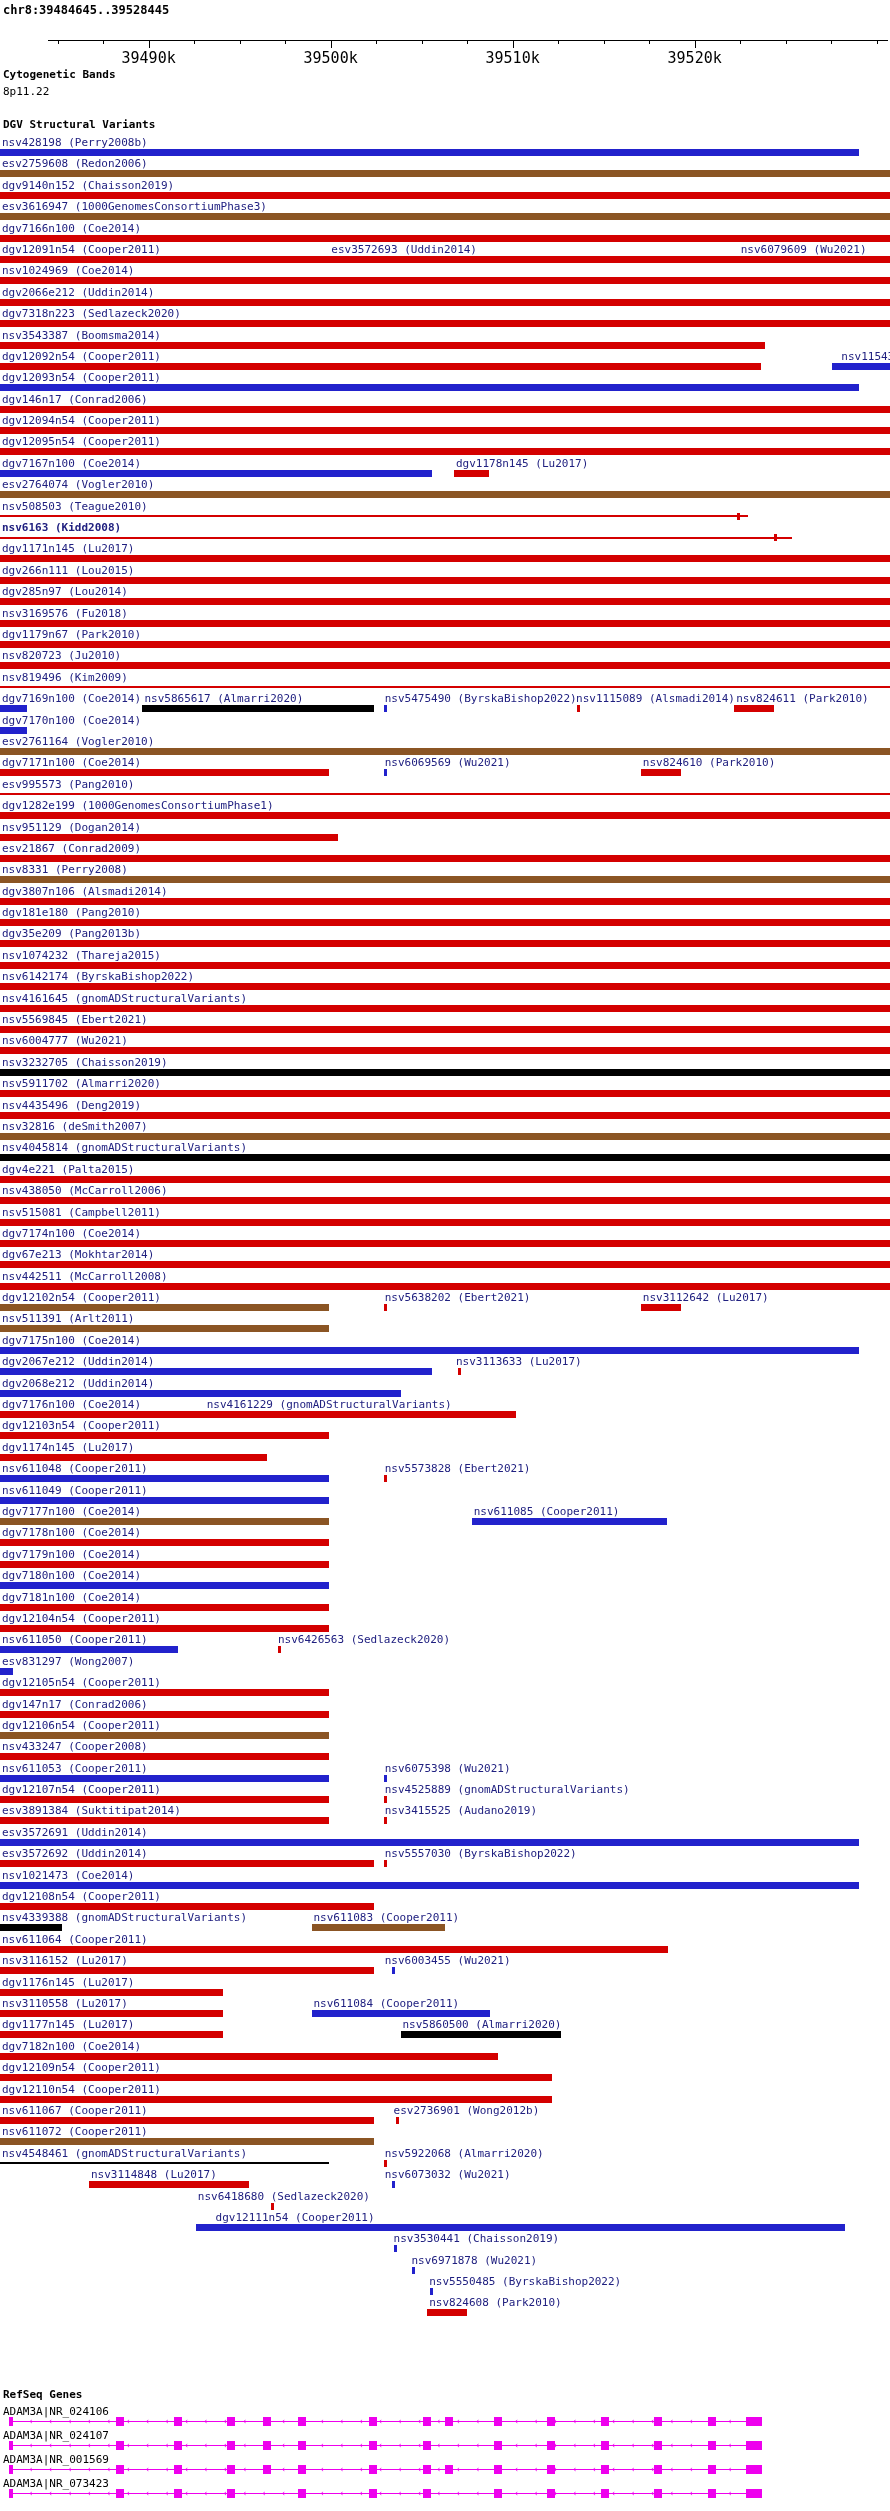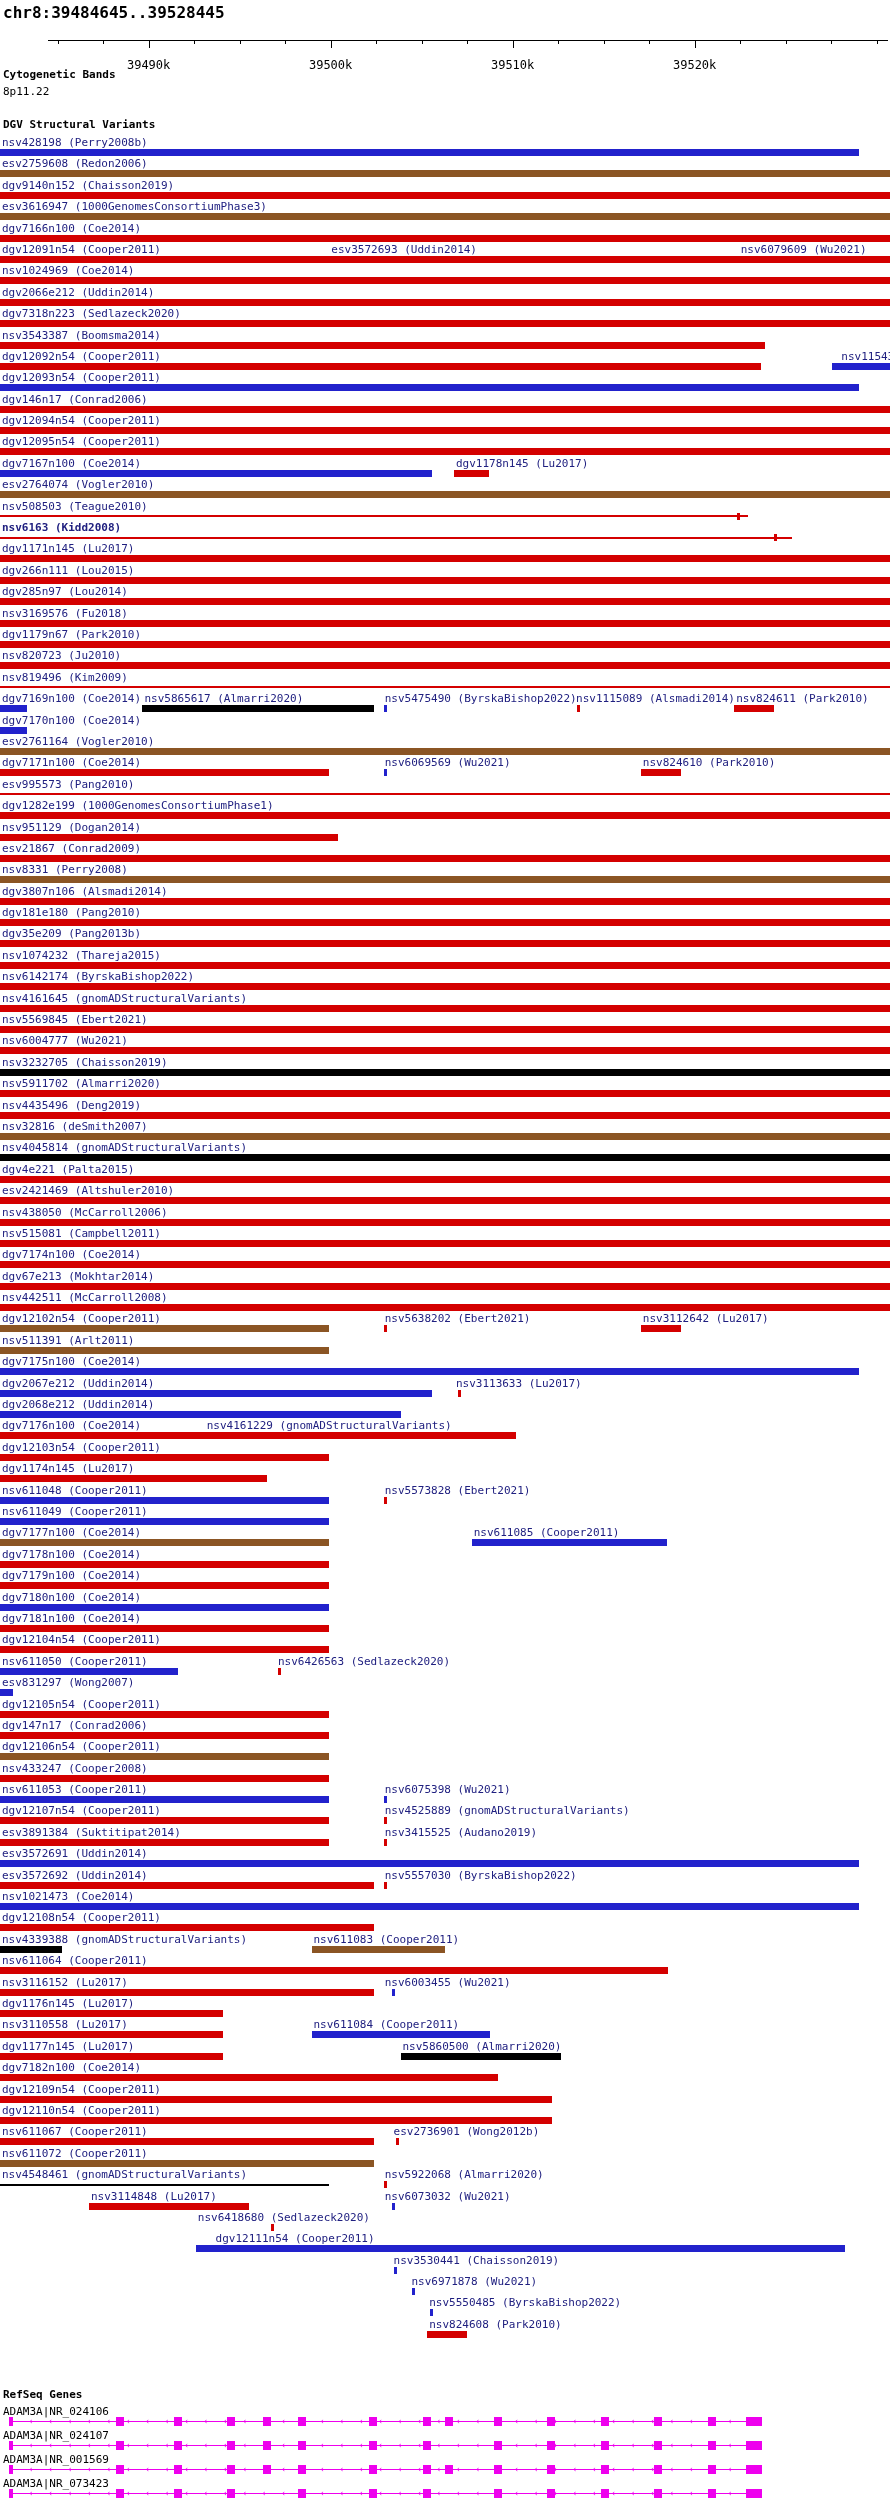--- a/index.html
+++ b/index.html
@@ -1,25 +1,25 @@
 <!DOCTYPE html>
 <html><head>
 <meta charset="utf-8">
 <style>
   html,body{margin:0;padding:0;}
   body{
     width:890px;height:2511px;background:#ffffff;position:relative;overflow:hidden;
     font-family:"DejaVu Sans Mono","Liberation Mono",monospace;
   }
-  .location{position:absolute;left:3px;top:3px;font-size:16px;font-weight:bold;color:#000;}
+  .location{position:absolute;left:3px;top:3px;font-size:12px;font-weight:bold;color:#000;}
   .ruler{position:absolute;left:0;top:30px;width:100%;height:34px;}
   .ruler-line{position:absolute;top:10px;height:1px;background:#000;}
   .tick{position:absolute;top:10px;width:1px;height:8px;background:#000;}
   .tick.minor{height:4px;}
-  .tick-label{position:absolute;top:28px;font-size:12px;color:#000;transform:translateX(-50%);white-space:nowrap;}
+  .tick-label{position:absolute;top:19px;font-size:15px;color:#000;transform:translateX(-50%);white-space:nowrap;}
   .sec-title{font-size:11px;font-weight:bold;color:#000;white-space:nowrap;}
   #cyto{position:absolute;top:68px;left:3px;width:884px;}
   .band-label{margin-top:4px;font-size:11px;color:#000;}
   .band-rect{margin-top:4px;height:10px;background:transparent;}
   #dgv{position:absolute;top:118px;left:0;width:890px;}
   #dgv .sec-title{margin-left:3px;margin-bottom:6px;}
   .vrow{position:relative;height:21.4px;width:100%;}
   .vlabel{position:absolute;top:0;font-size:11px;line-height:12px;color:#202080;white-space:nowrap;}
   .seg{position:absolute;top:12px;height:7px;}
   .seg.l{top:14.5px;height:2px;}
@@ -285,24 +285,20 @@
       </div>
       <div class="vrow">
         <span class="vlabel" style="left: calc(0% + 2px); color: rgb(32, 32, 128);">nsv4045814 (gnomADStructuralVariants)</span>
         <div class="seg b" style="left: 0%; width: 100%; background: rgb(0, 0, 0);"></div>
       </div>
       <div class="vrow">
         <span class="vlabel" style="left: calc(0% + 2px); color: rgb(32, 32, 128);">dgv4e221 (Palta2015)</span>
         <div class="seg b" style="left: 0%; width: 100%; background: rgb(212, 0, 0);"></div>
       </div>
       <div class="vrow">
-        <span class="vlabel" style="left: calc(0% + 2px); color: rgb(32, 32, 128);">esv2421469 (Altshuler2010)</span>
-        <div class="seg b" style="left: 0%; width: 100%; background: rgb(212, 0, 0);"></div>
-      </div>
-      <div class="vrow">
         <span class="vlabel" style="left: calc(0% + 2px); color: rgb(32, 32, 128);">nsv438050 (McCarroll2006)</span>
         <div class="seg b" style="left: 0%; width: 100%; background: rgb(212, 0, 0);"></div>
       </div>
       <div class="vrow">
         <span class="vlabel" style="left: calc(0% + 2px); color: rgb(32, 32, 128);">nsv515081 (Campbell2011)</span>
         <div class="seg b" style="left: 0%; width: 100%; background: rgb(212, 0, 0);"></div>
       </div>
       <div class="vrow">
         <span class="vlabel" style="left: calc(0% + 2px); color: rgb(32, 32, 128);">dgv7174n100 (Coe2014)</span>
         <div class="seg b" style="left: 0%; width: 100%; background: rgb(212, 0, 0);"></div>

